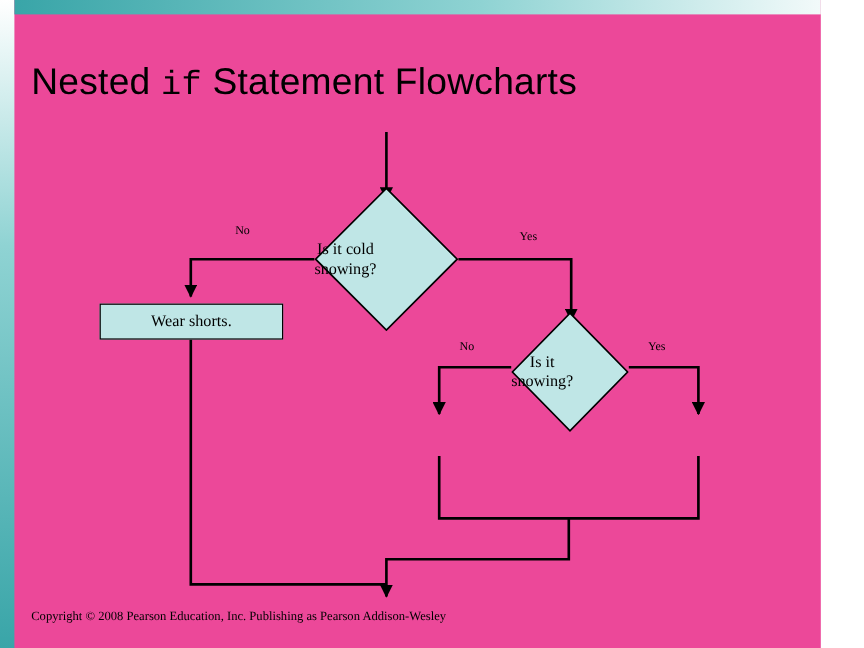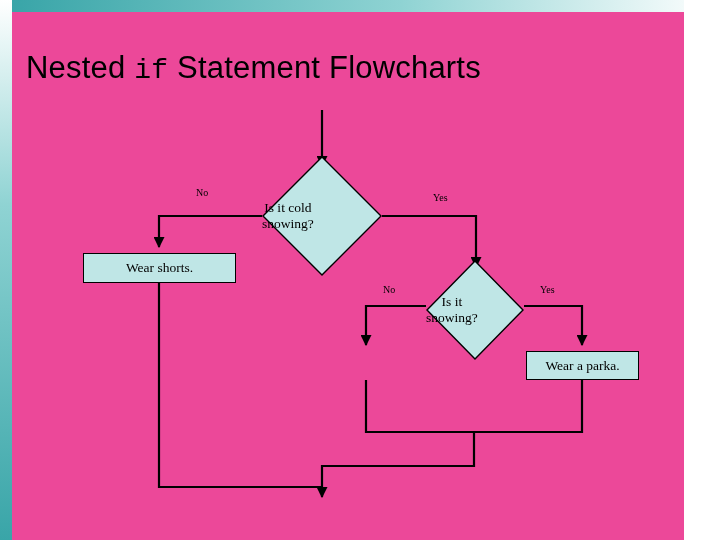--- a/index.html
+++ b/index.html
@@ -189,24 +189,24 @@
         <span>
           <span>Is it</span><br>
           <span>snowing?</span>
         </span>
       </div>
     </div>
 
     <div class="node-box" style="left:83px; top:253px; width:153px; height:30px;">Wear shorts.</div>
 
 
-    <div class="node-box" style="left:526px; top:351px; width:113px; height:29px;">Wear a parka.</div>
 
     <div class="edge-label" style="left:196px; top:187px;">No</div>
     <div class="edge-label" style="left:433px; top:192px;">Yes</div>
     <div class="edge-label" style="left:383px; top:284px;">No</div>
     <div class="edge-label" style="left:540px; top:284px;">Yes</div>
 
   </div>
 
+  <div id="footer-text">Copyright © 2008 Pearson Education, Inc. Publishing as Pearson Addison-Wesley</div>
   <div id="slide-number">19</div>
 
 </div>
 
 </body></html>

